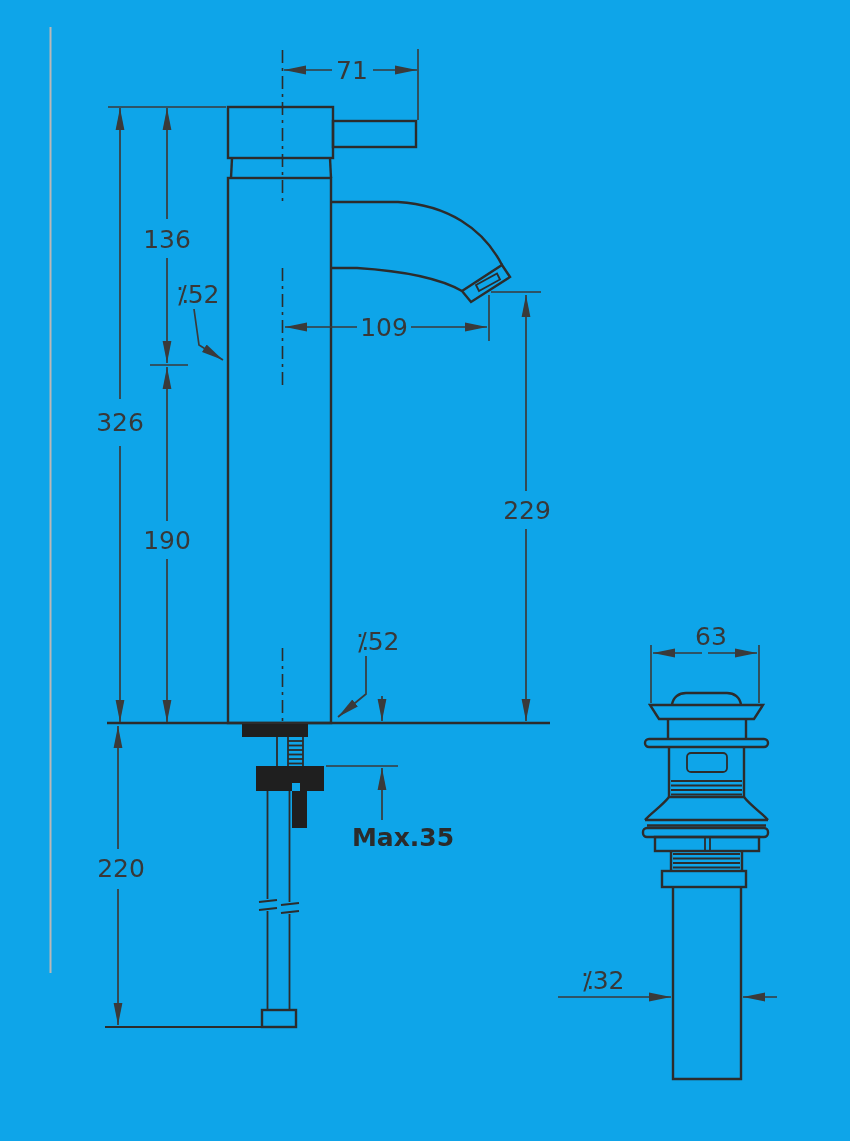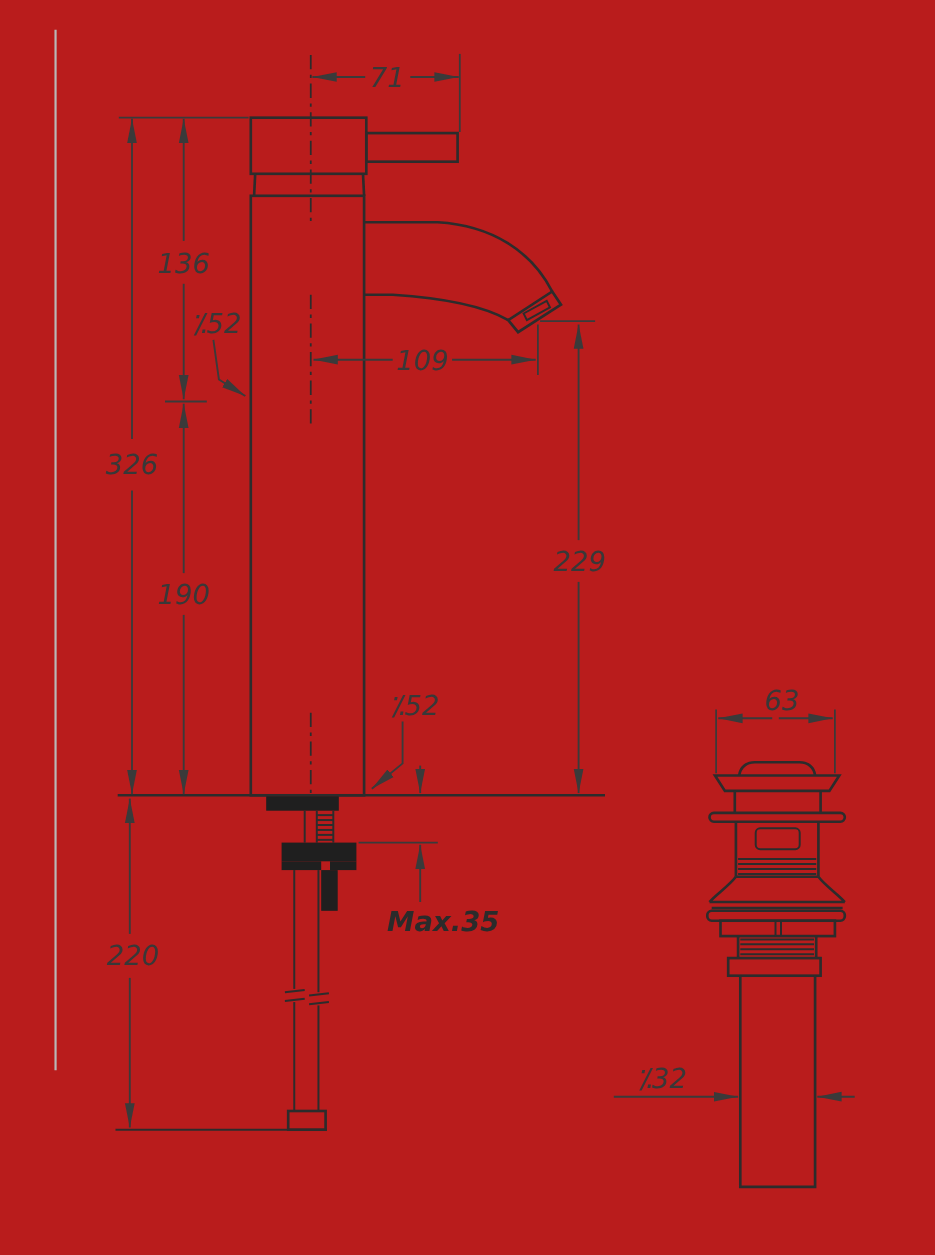--- a/index.html
+++ b/index.html
@@ -1,17 +1,17 @@
 <!DOCTYPE html>
 <html><head>
 <meta charset="utf-8">
 <style>
   html,body{margin:0;padding:0;background:#ffffff;}
-  .page{position:relative;width:850px;height:1141px;background:#b91c1c;overflow:hidden;
-        font-family:"DejaVu Sans",sans-serif;font-style:italic;}
+  .page{position:relative;width:850px;height:1141px;background:#0ea5e9;overflow:hidden;
+        font-family:"DejaVu Sans",sans-serif;}
   svg{display:block;}
   .obj{stroke:#2c2c2c;stroke-width:2.4;fill:none;stroke-linecap:butt;stroke-linejoin:miter;}
   .obj-thin{stroke:#2c2c2c;stroke-width:1.8;fill:none;}
   .dimline{stroke:#3a3a3a;stroke-width:1.7;fill:none;}
   .extline{stroke:#3a3a3a;stroke-width:1.6;fill:none;}
   .centerline{stroke:#2c2c2c;stroke-width:1.6;fill:none;stroke-dasharray:13 5 3 5;}
   .blackfill{fill:#1f1f1f;stroke:none;}
   .scanline{stroke:#b8b8b8;stroke-width:2;fill:none;}
   .dim-text{font-family:"DejaVu Sans",sans-serif;font-size:25px;fill:#383838;}
   .dim-text-bold{font-family:"DejaVu Sans",sans-serif;font-size:25px;font-weight:bold;fill:#2b2b2b;}

